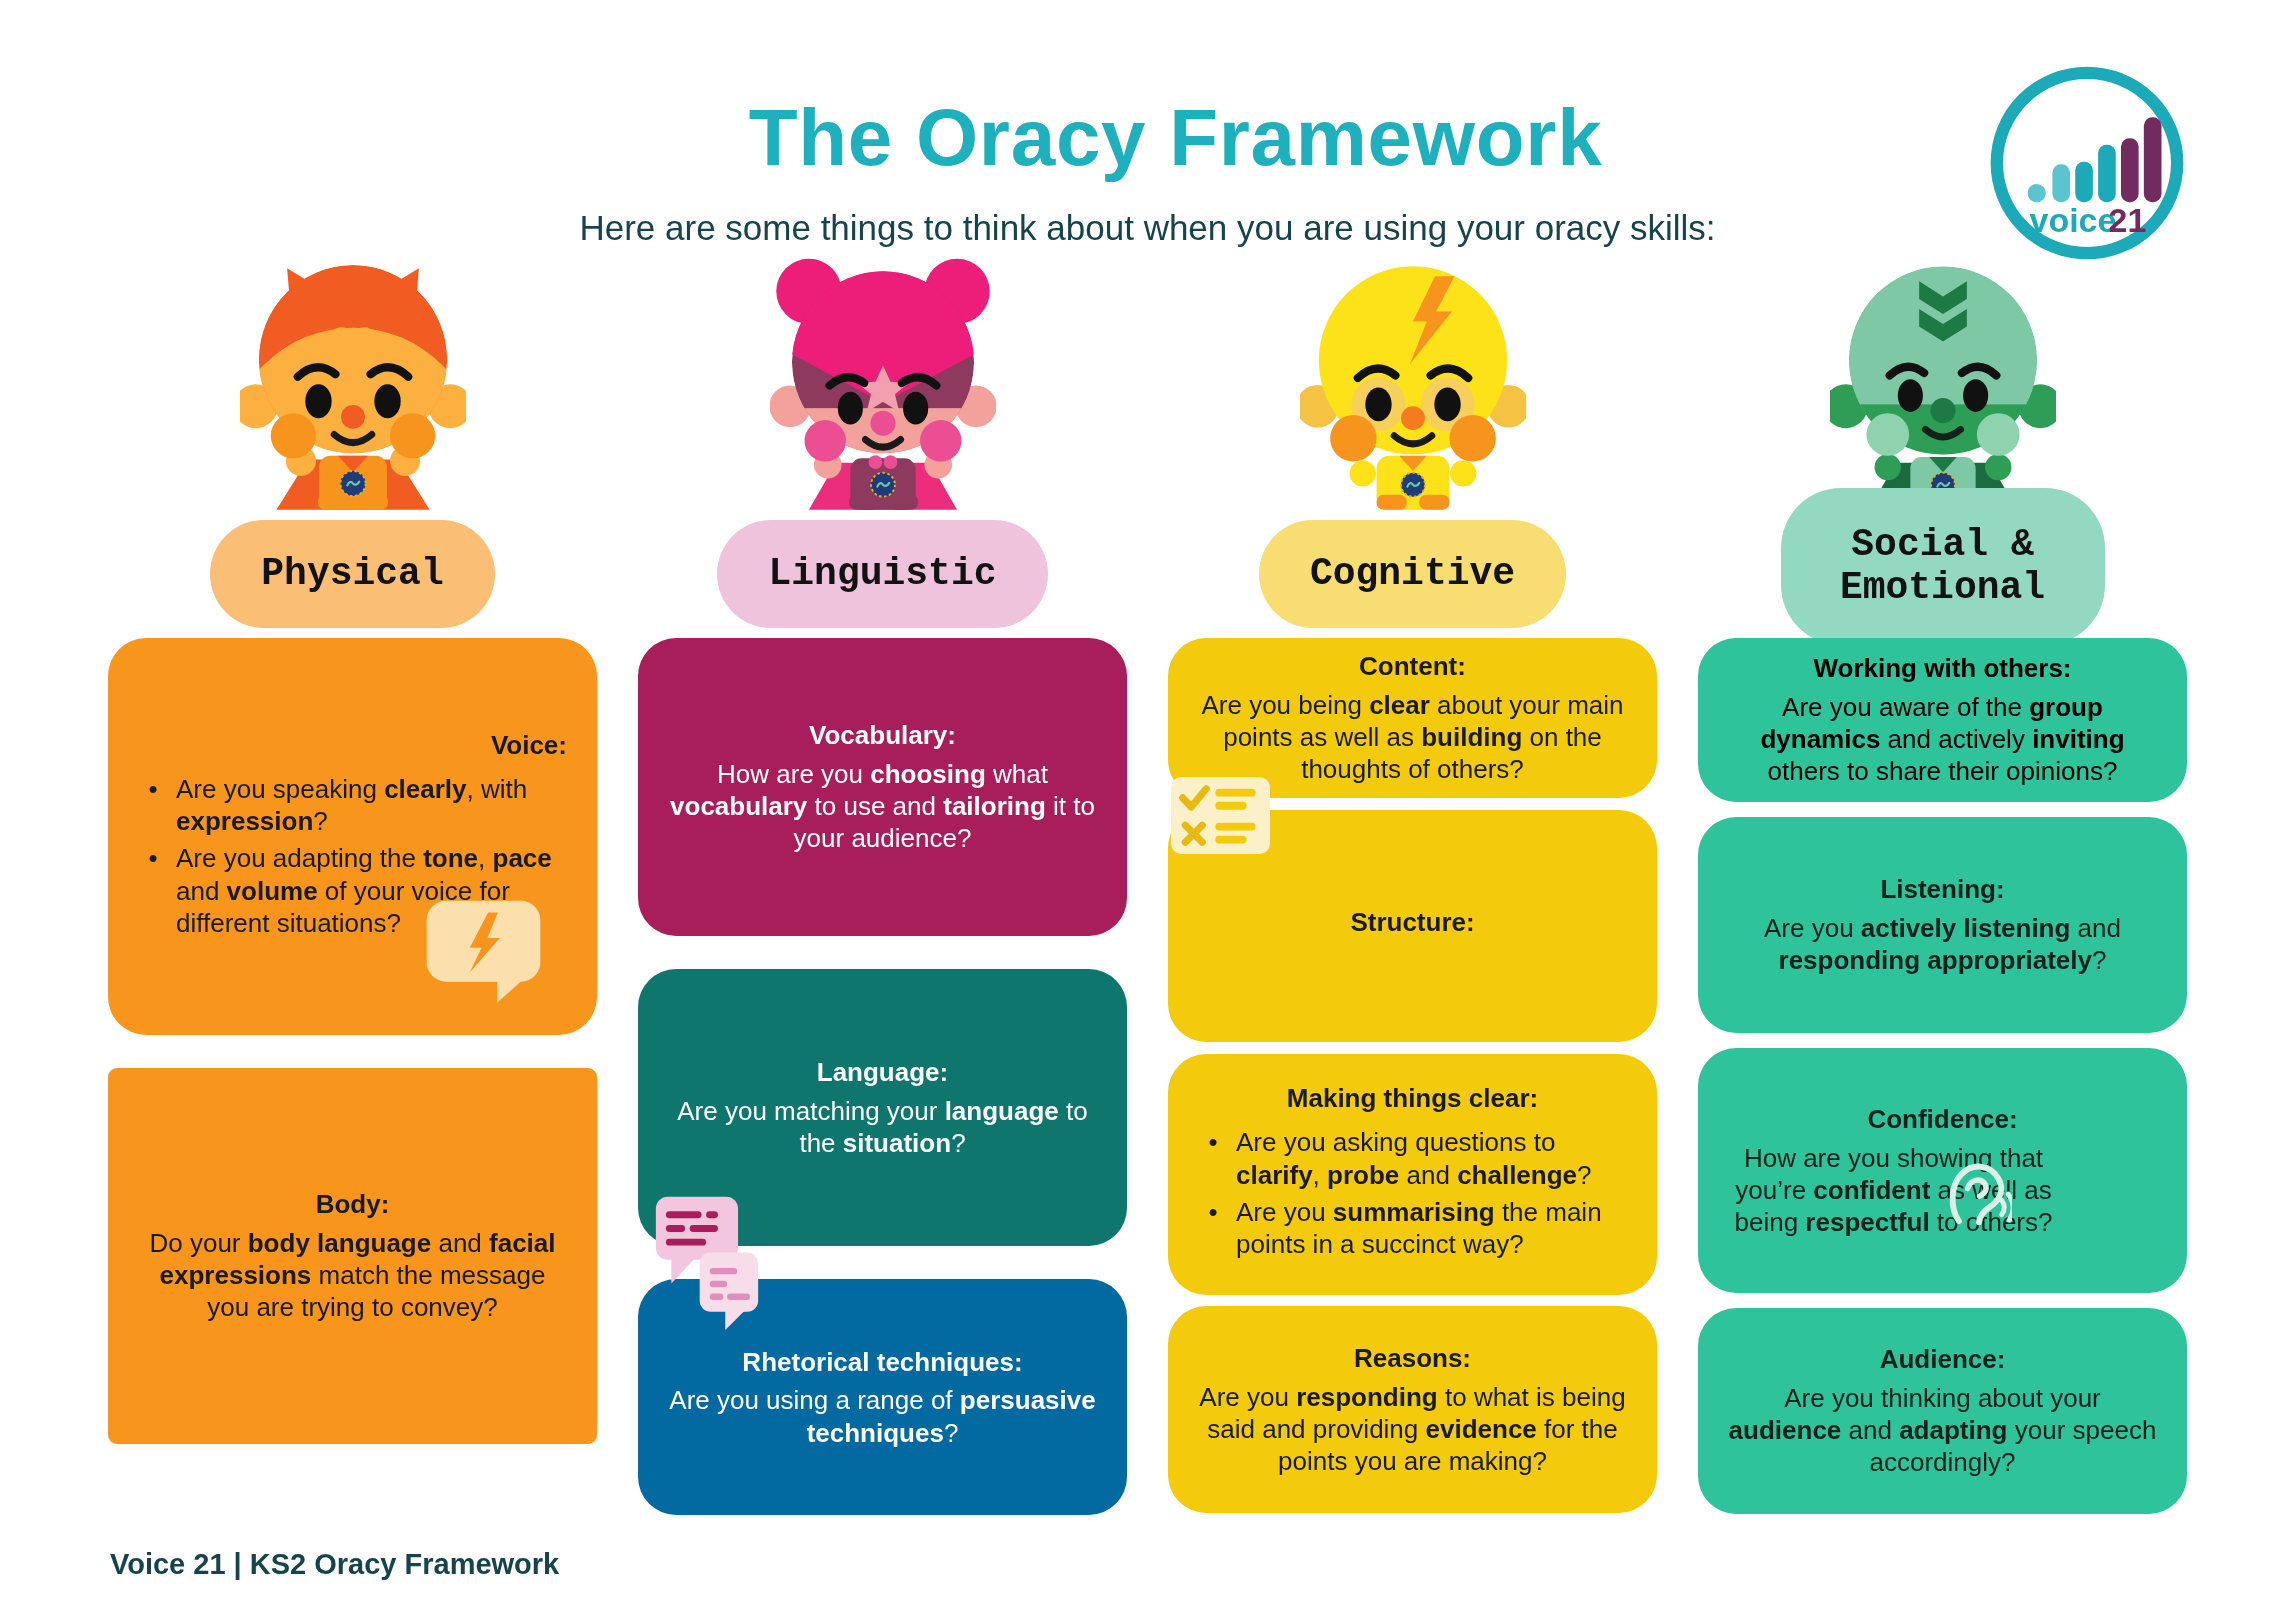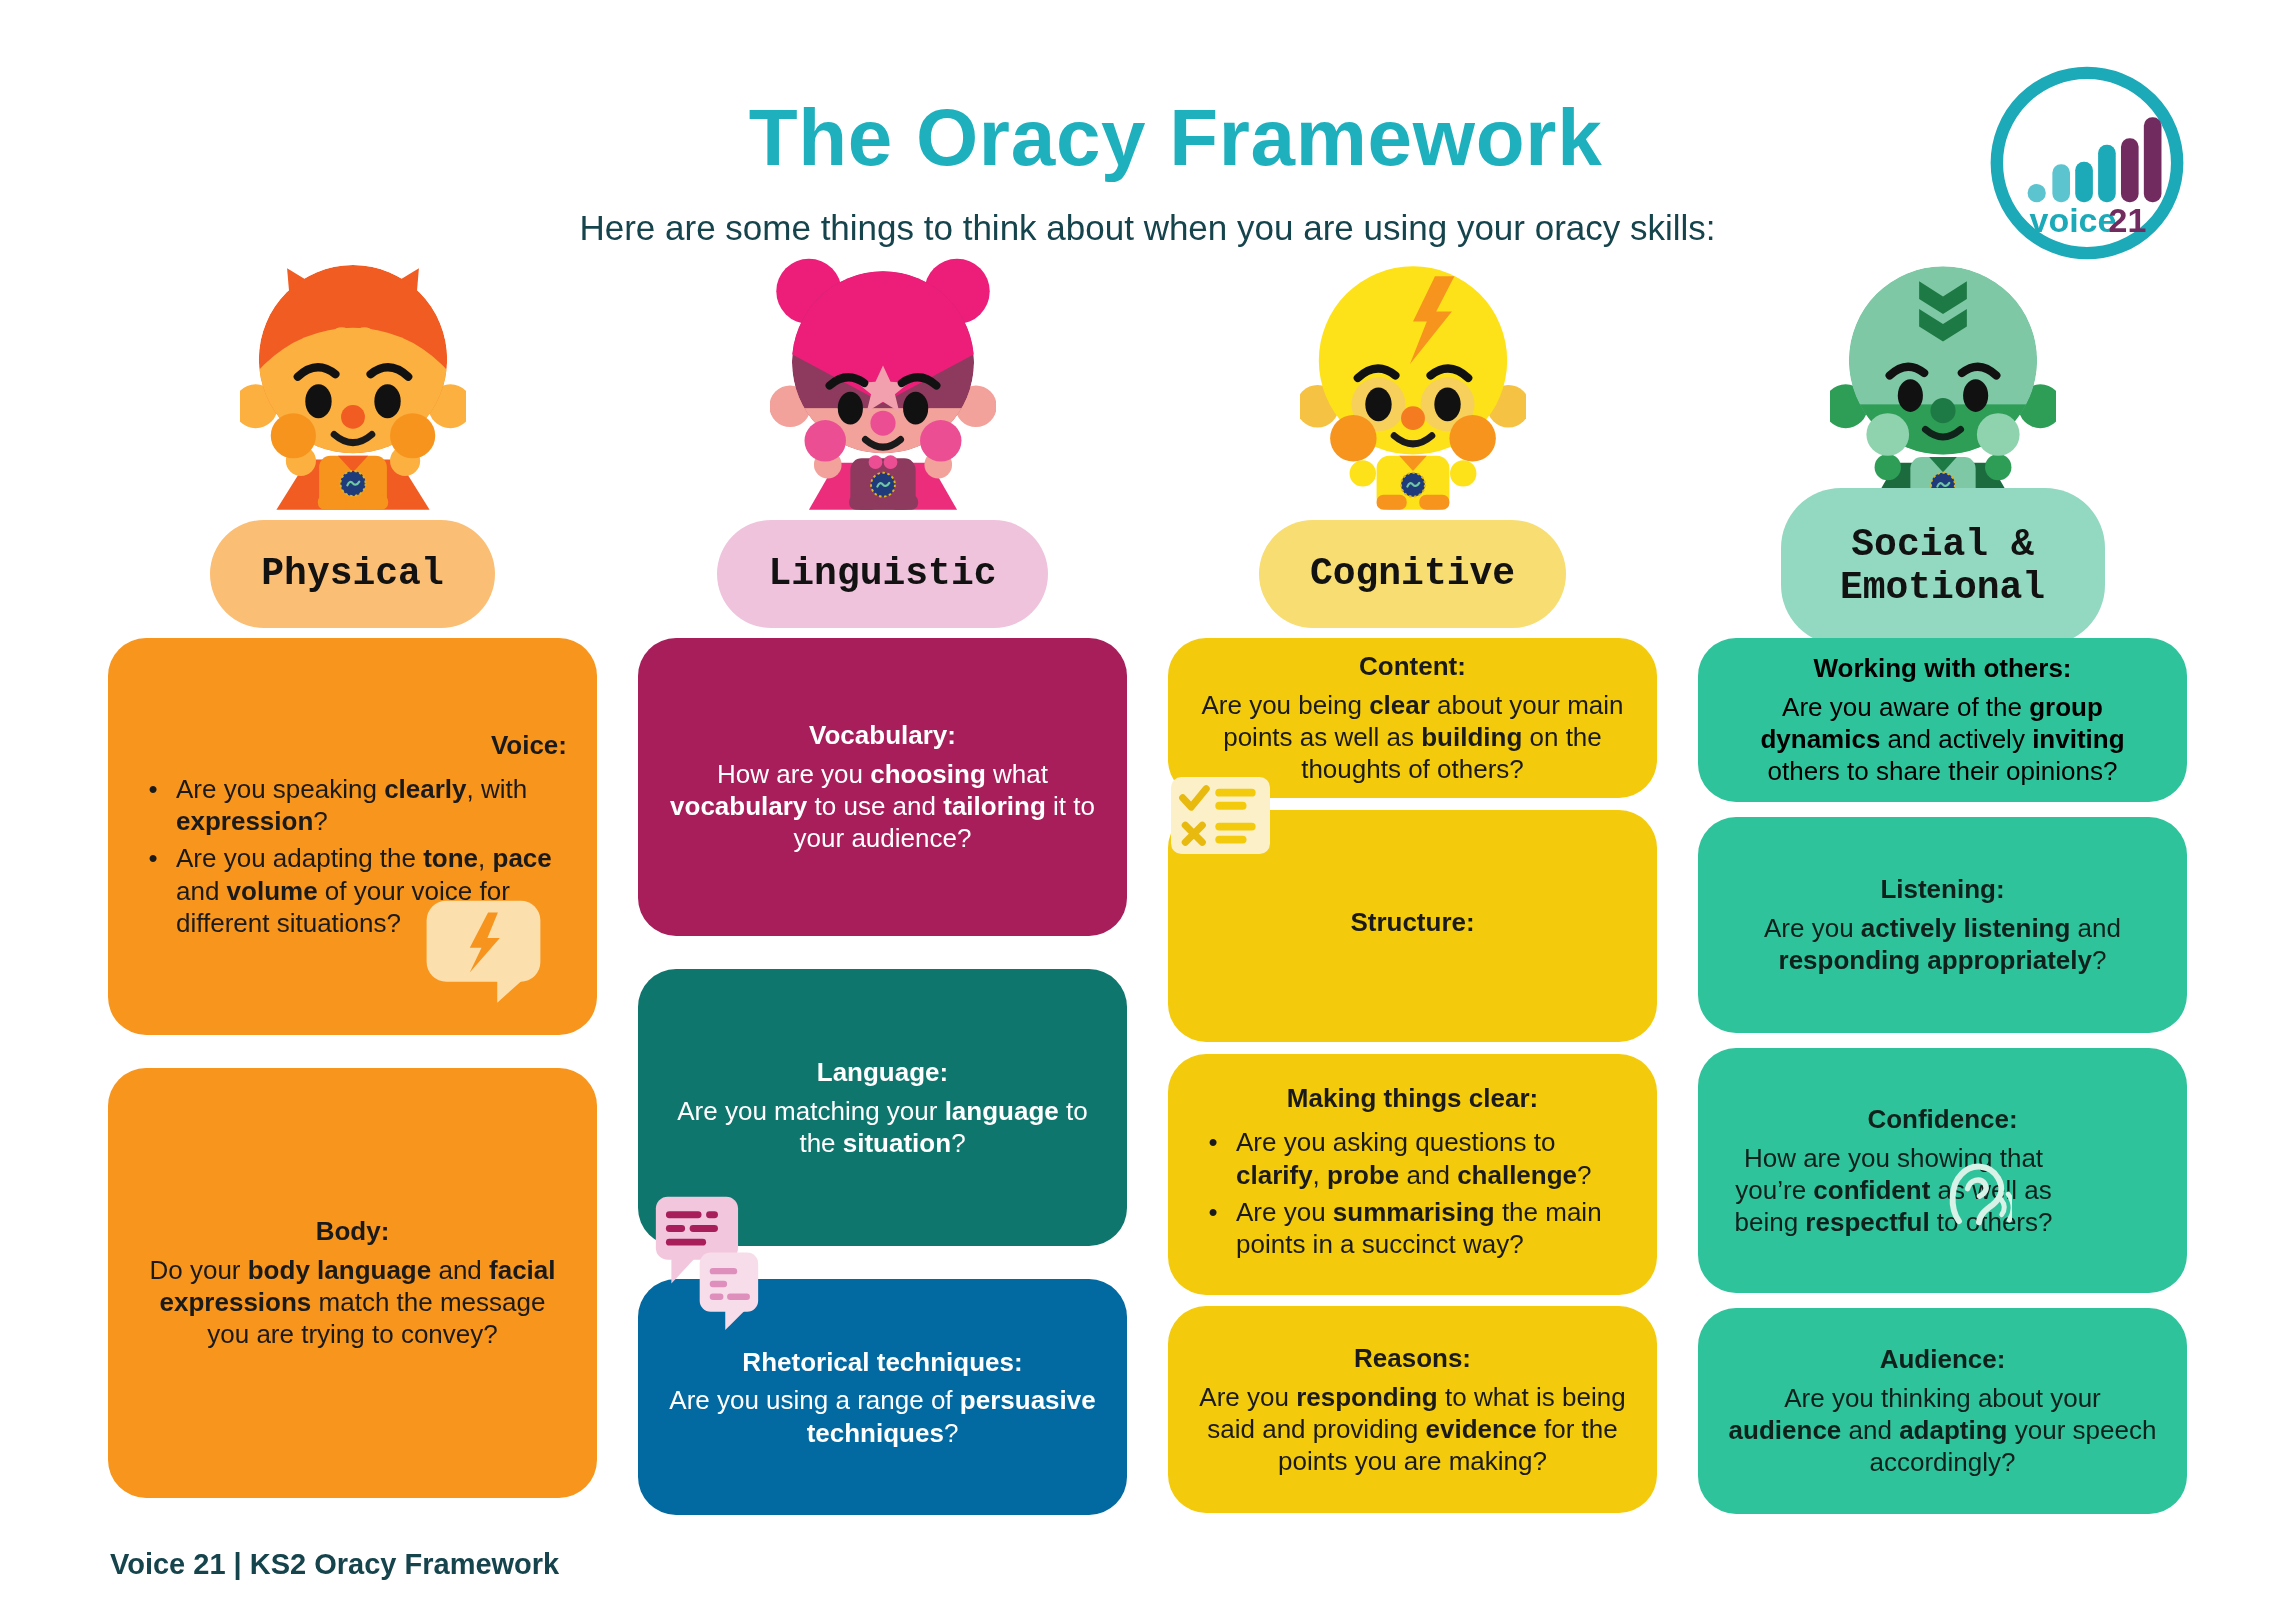--- a/index.html
+++ b/index.html
@@ -39,21 +39,21 @@
   .box{
     border-radius:38px;box-sizing:border-box;padding:26px 30px;
     display:flex;flex-direction:column;justify-content:center;
     text-align:center;font-size:26px;line-height:1.24;position:relative;
   }
   .box .heading{font-weight:700;margin:0 0 6.5px 0;}
   .box p{margin:0;}
   .box ul{list-style:none;margin:0;padding:0;text-align:left;width:100%;}
   .box li{position:relative;padding-left:38px;margin:5.2px 0;}
   .box li::before{content:"\2022";position:absolute;left:10.5px;top:0;}
-  .h-715{height:397px;align-items:flex-end;} .h-575{height:430px;}
+  .h-715{height:397px;align-items:flex-end;} .h-575{height:376px;border-radius:9px;}
   .h-455{height:298px;} .h-425{height:278px;} .h-360{height:236px;}
   .h-245{height:160px;} .h-355{height:232px;} .h-368{height:241px;} .h-316{height:207px;}
   .h-250{height:164px;} .h-330{height:216px;} .h-375{height:245px;} .h-315{height:206px;}
   .icon-bolt-bubble{position:absolute;right:54px;bottom:31px;width:119px;height:106px;}
   .icon-chat{position:absolute;left:14.4px;top:556px;width:110px;height:137px;z-index:3;}
   .icon-checklist{position:absolute;left:2.6px;top:139px;width:99px;height:77px;z-index:3;}
   .icon-ear{position:absolute;right:175px;top:105px;width:65px;height:80px;}
   .box-confidence p{padding-right:98px;}
   .footer{
     position:absolute;left:110px;top:1548px;font-size:29px;font-weight:700;

